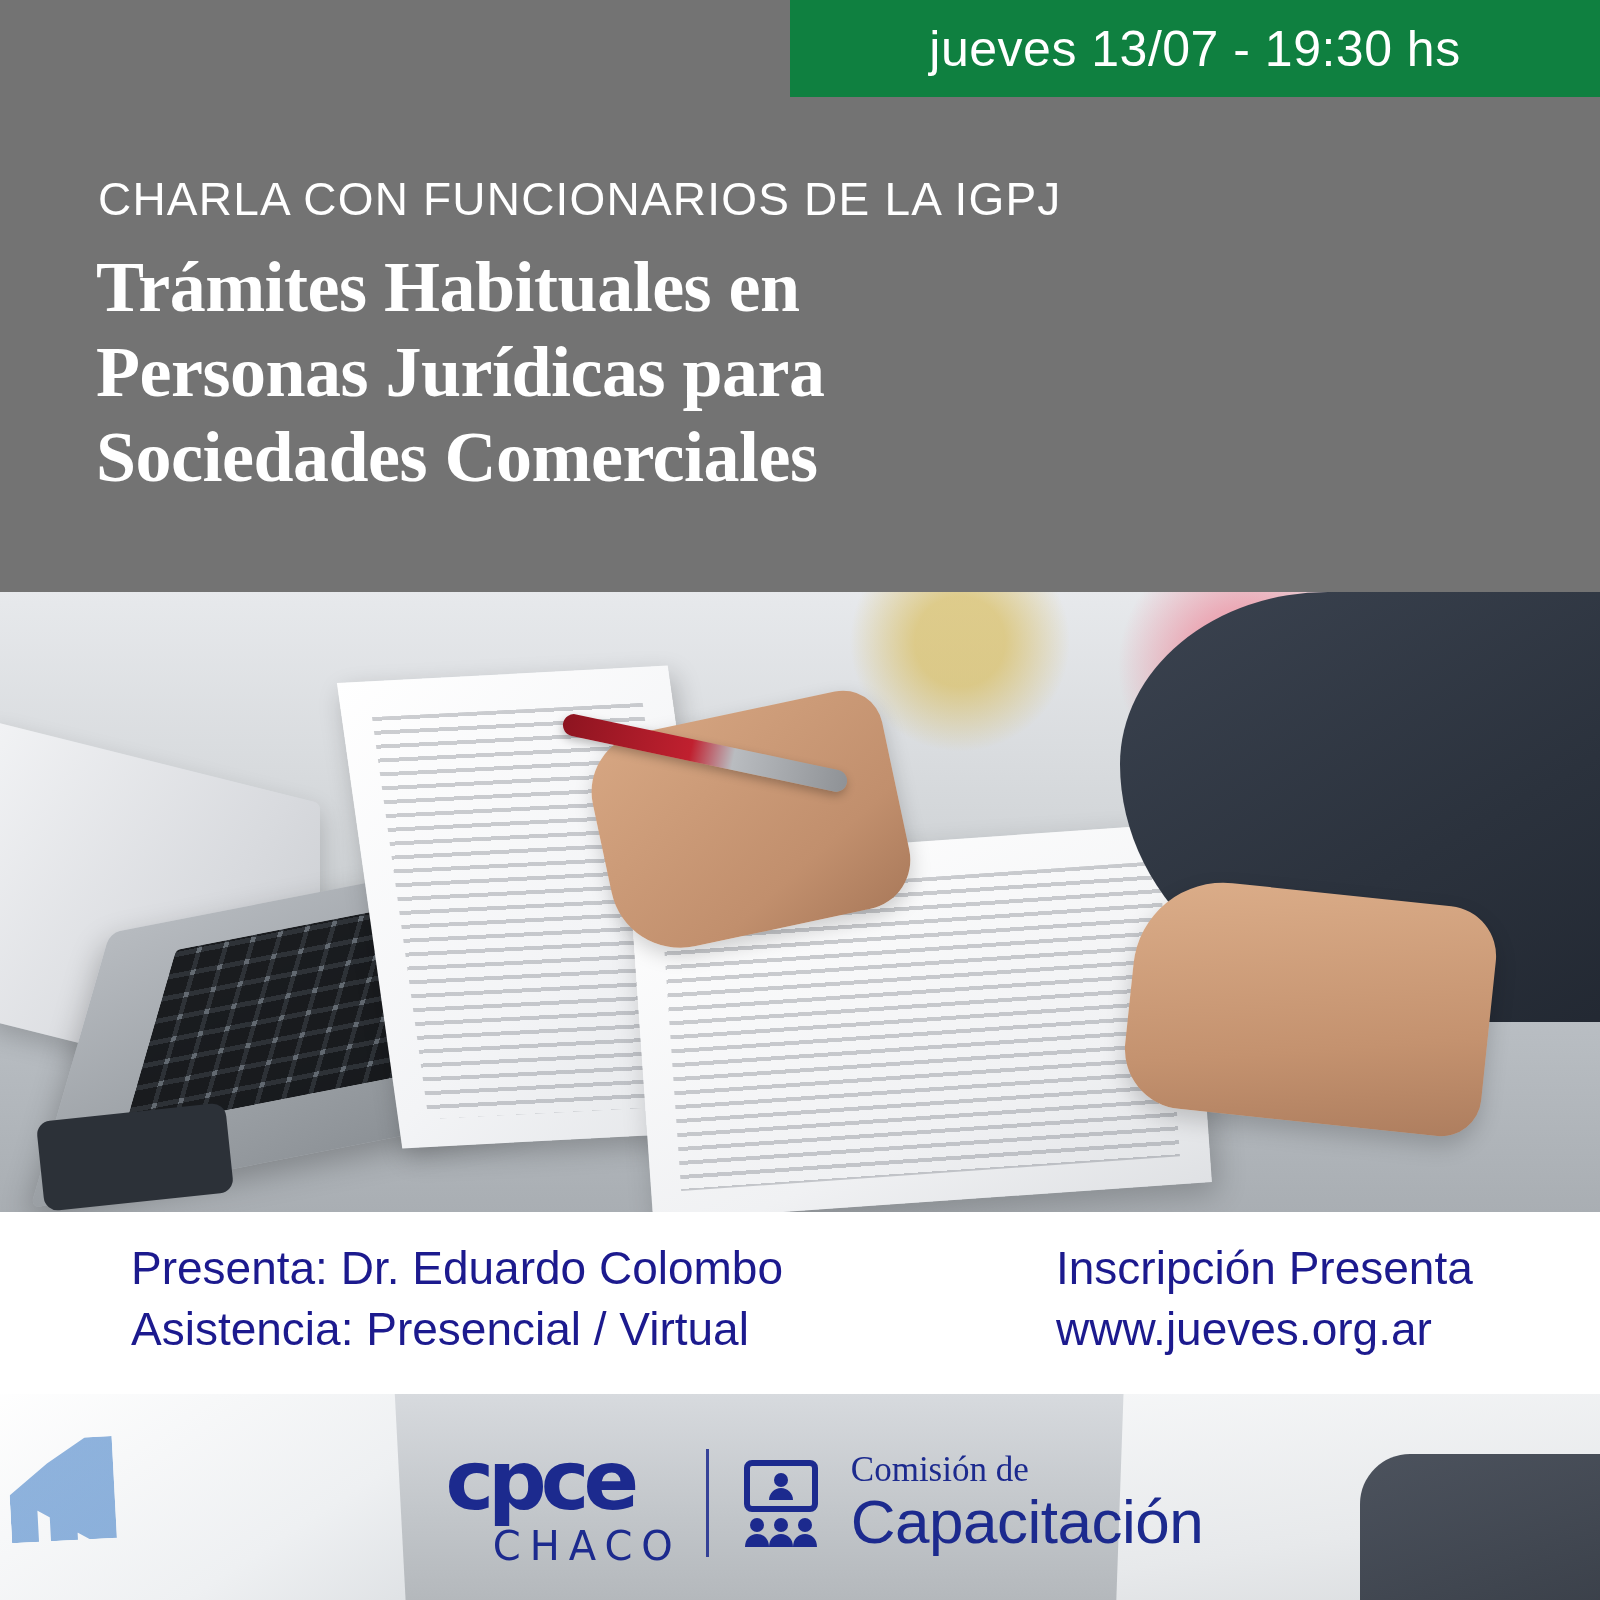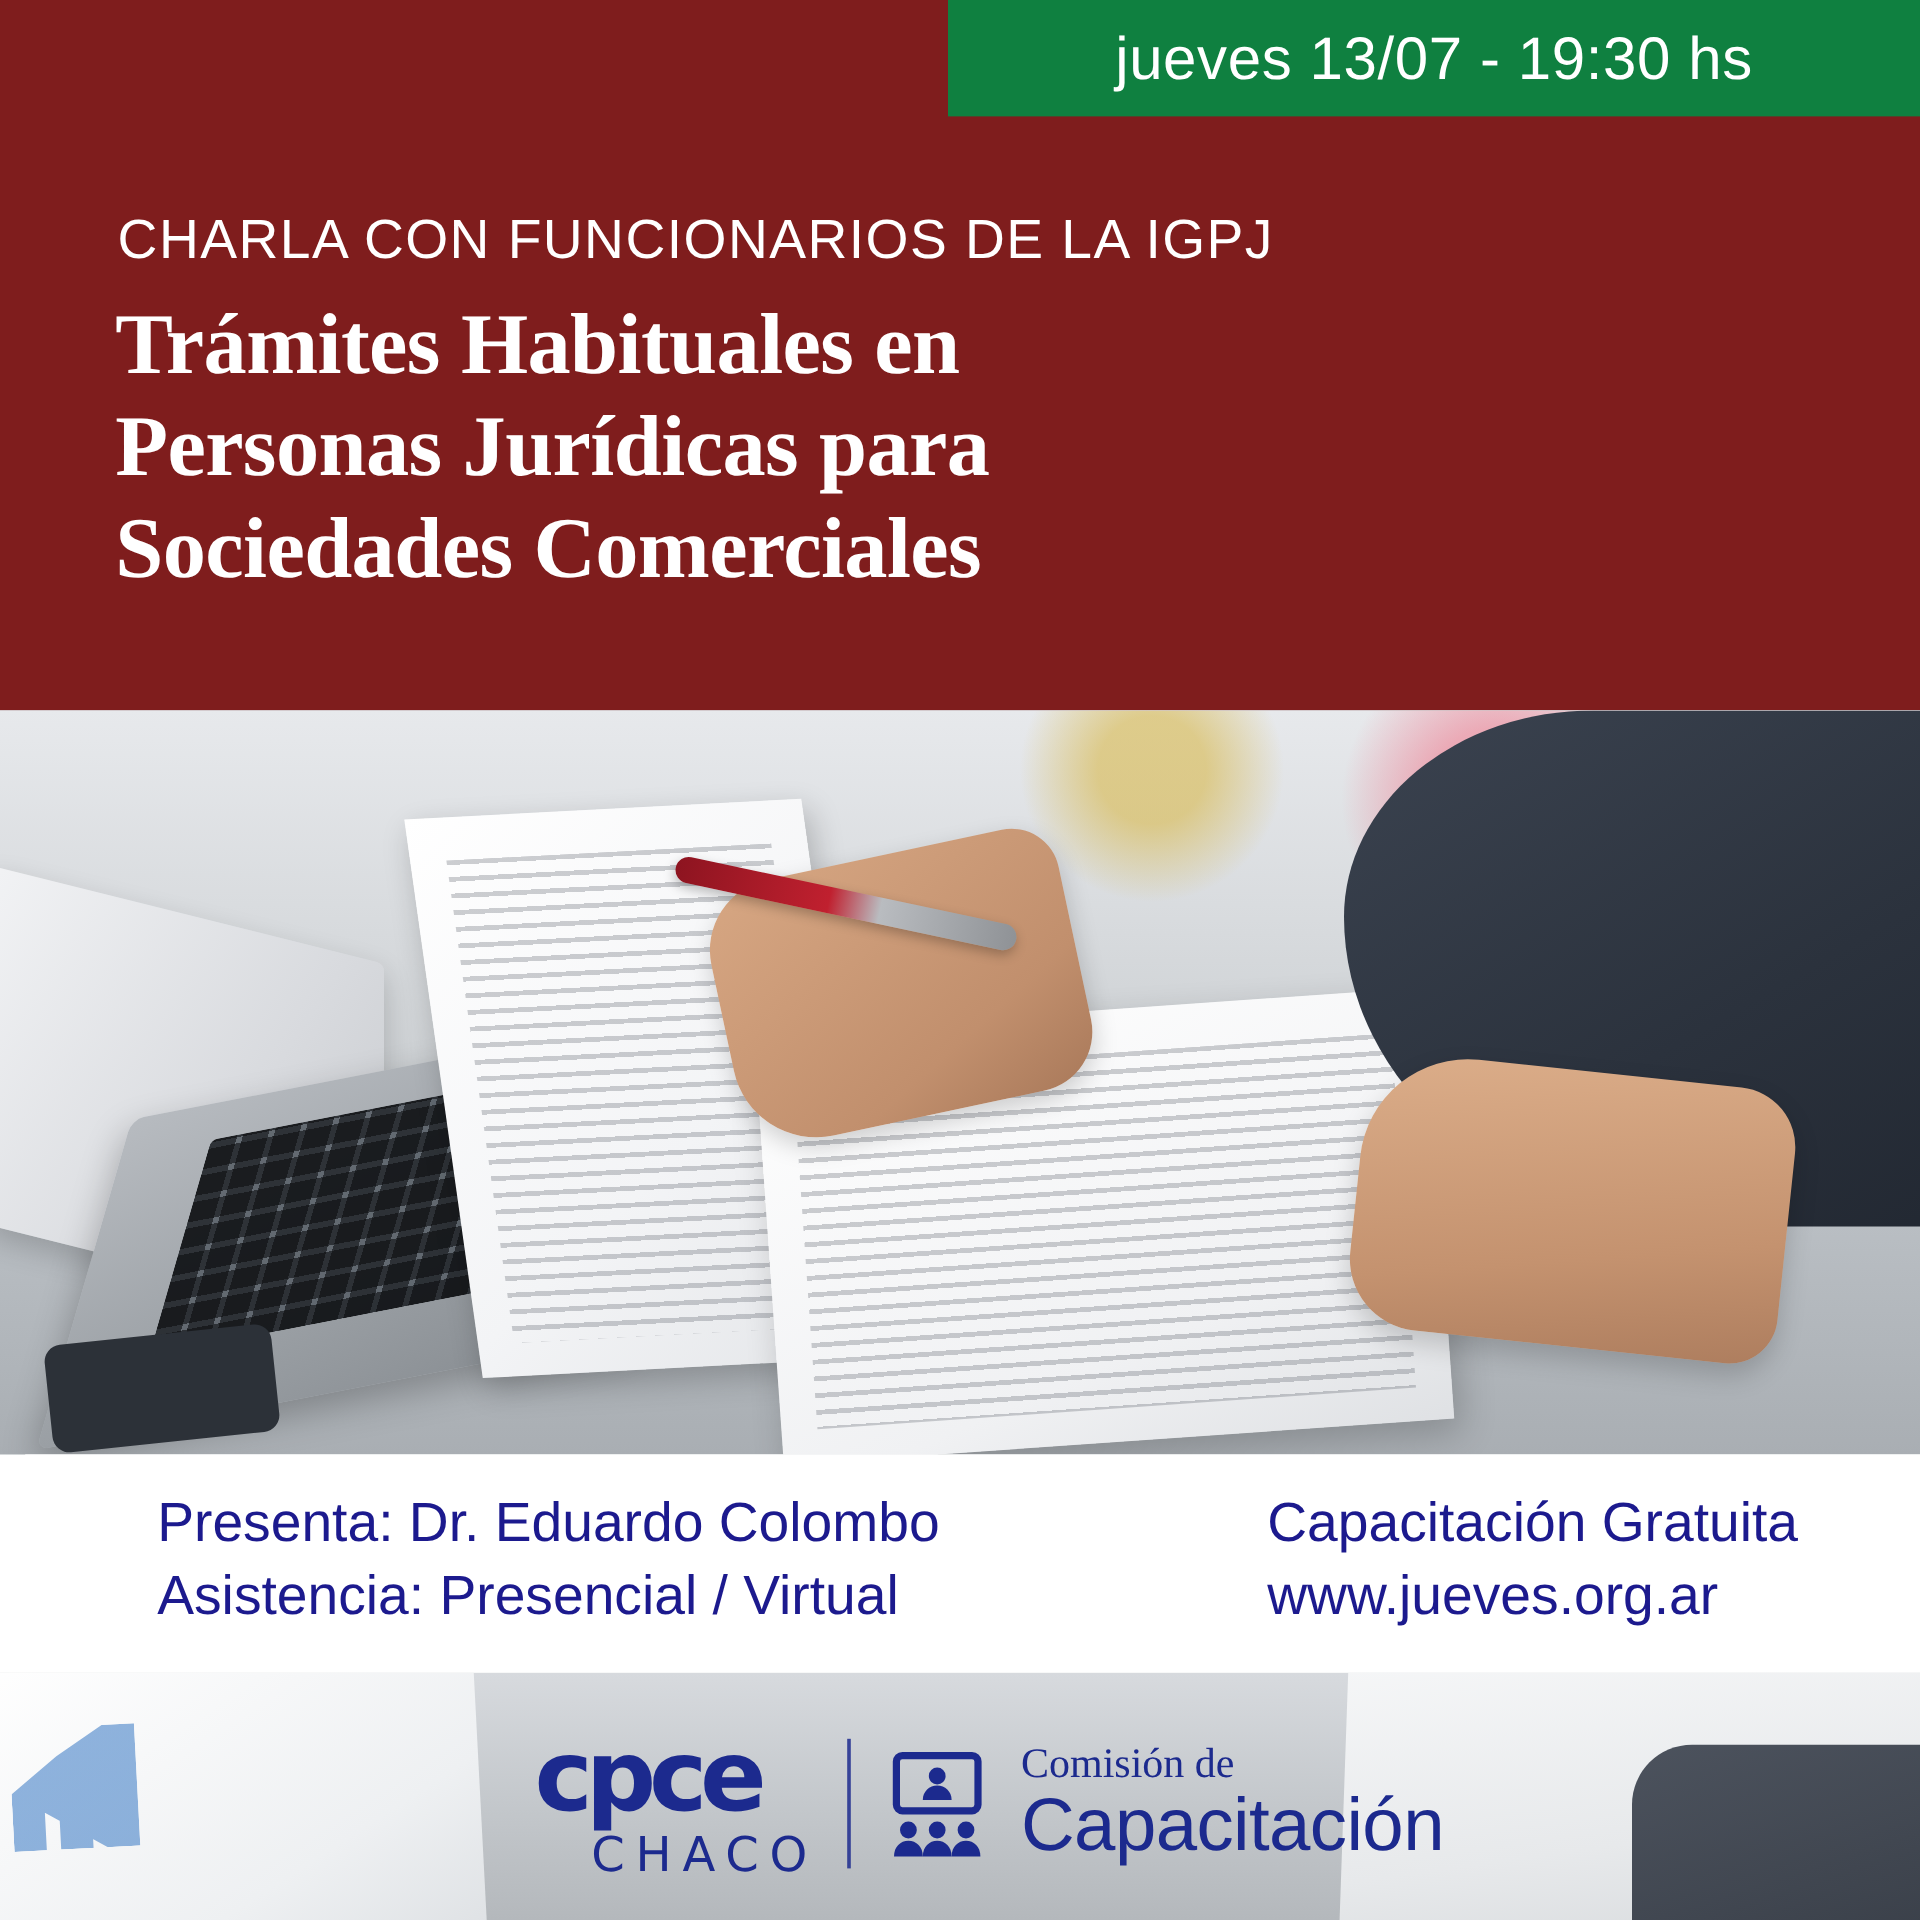--- a/index.html
+++ b/index.html
@@ -22,21 +22,21 @@
     background: #ffffff;
   }
 
   
   .top-band {
     position: absolute;
     left: 0;
     top: 0;
     width: 1600px;
     height: 592px;
-    background: #7f1d1d;
+    background: #737373;
   }
 
   .date-badge {
     position: absolute;
     right: 0;
     top: 0;
     width: 810px;
     height: 97px;
     background: #0f8040;
     display: flex;
@@ -416,21 +416,21 @@
     <div class="hand-2"></div>
     <div class="phone"></div>
   </div>
 
   <div class="info-strip">
     <div class="info-left">
       <span class="info-line">Presenta: Dr. Eduardo Colombo</span>
       <span class="info-line">Asistencia: Presencial / Virtual</span>
     </div>
     <div class="info-right">
-      <span class="info-line">Capacitación Gratuita</span>
+      <span class="info-line">Inscripción Presenta</span>
       <span class="info-line">www.jueves.org.ar</span>
     </div>
   </div>
 
   <div class="bottom-strip">
     <div class="paper-l">
       <div class="bars"></div>
     </div>
     <div class="paper-r"></div>
     <div class="dark-r"></div>

